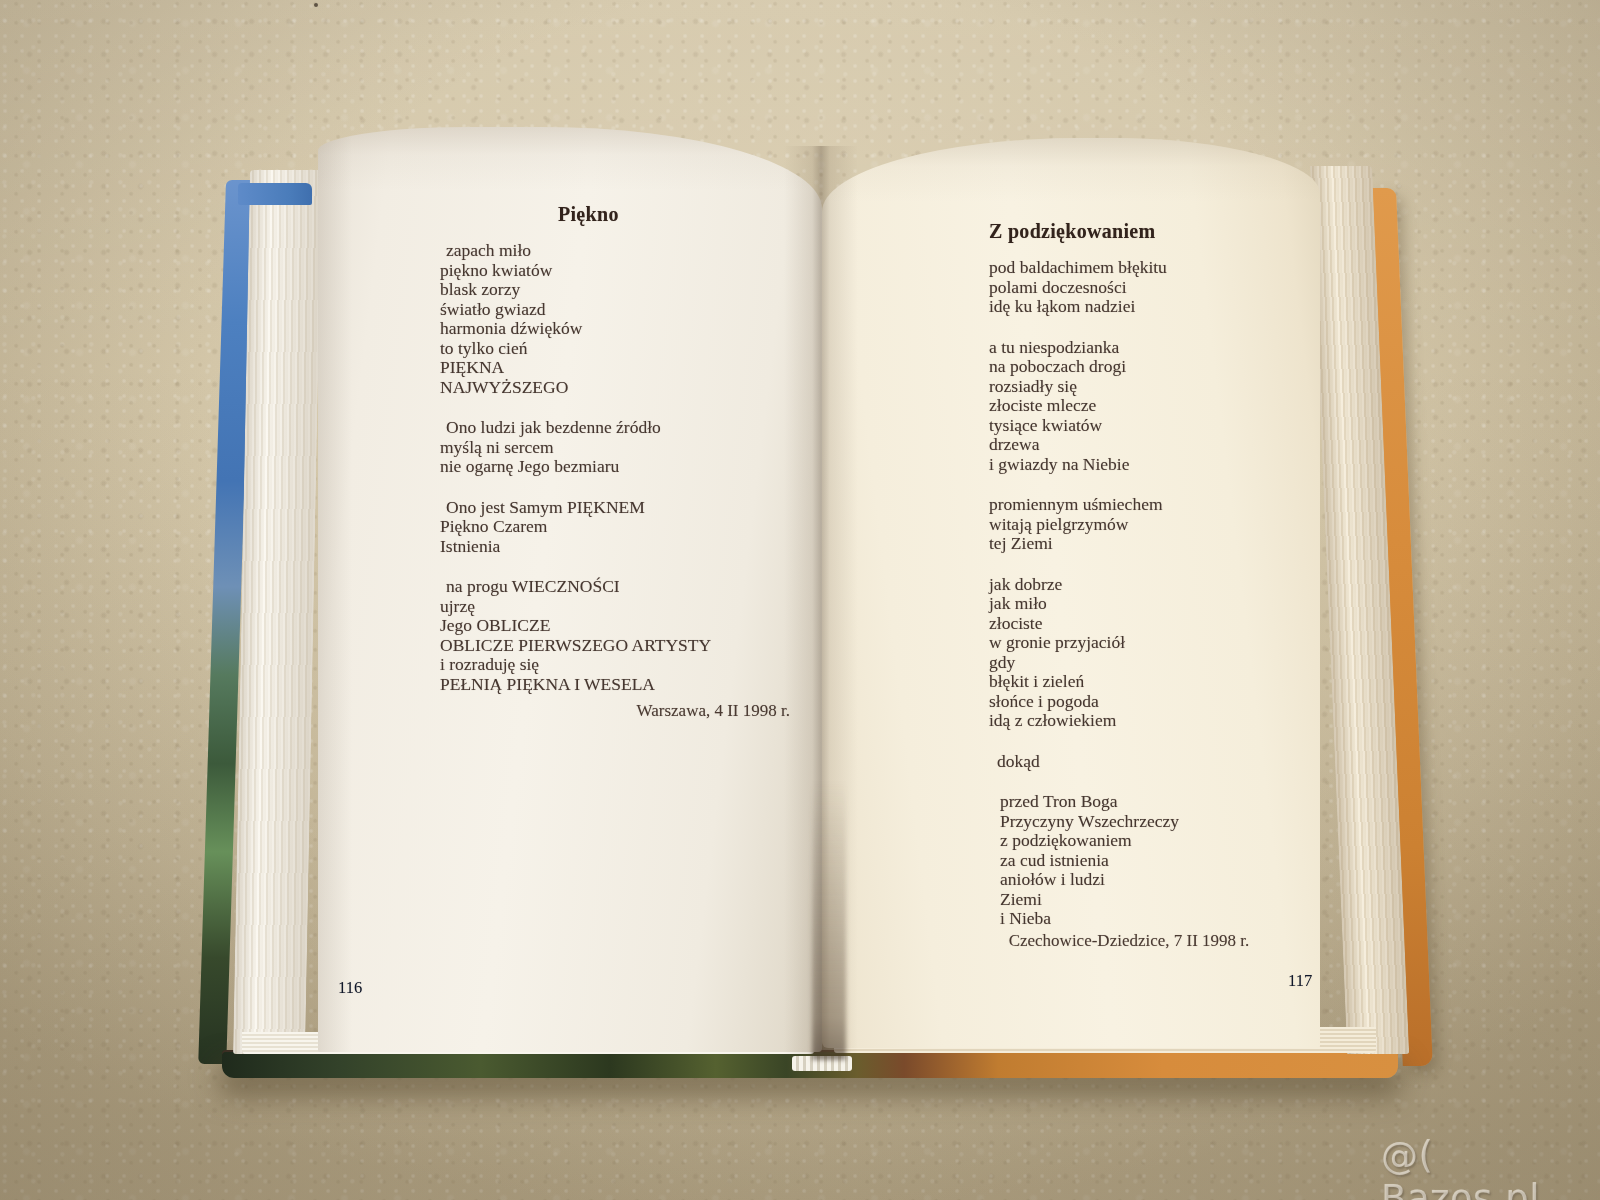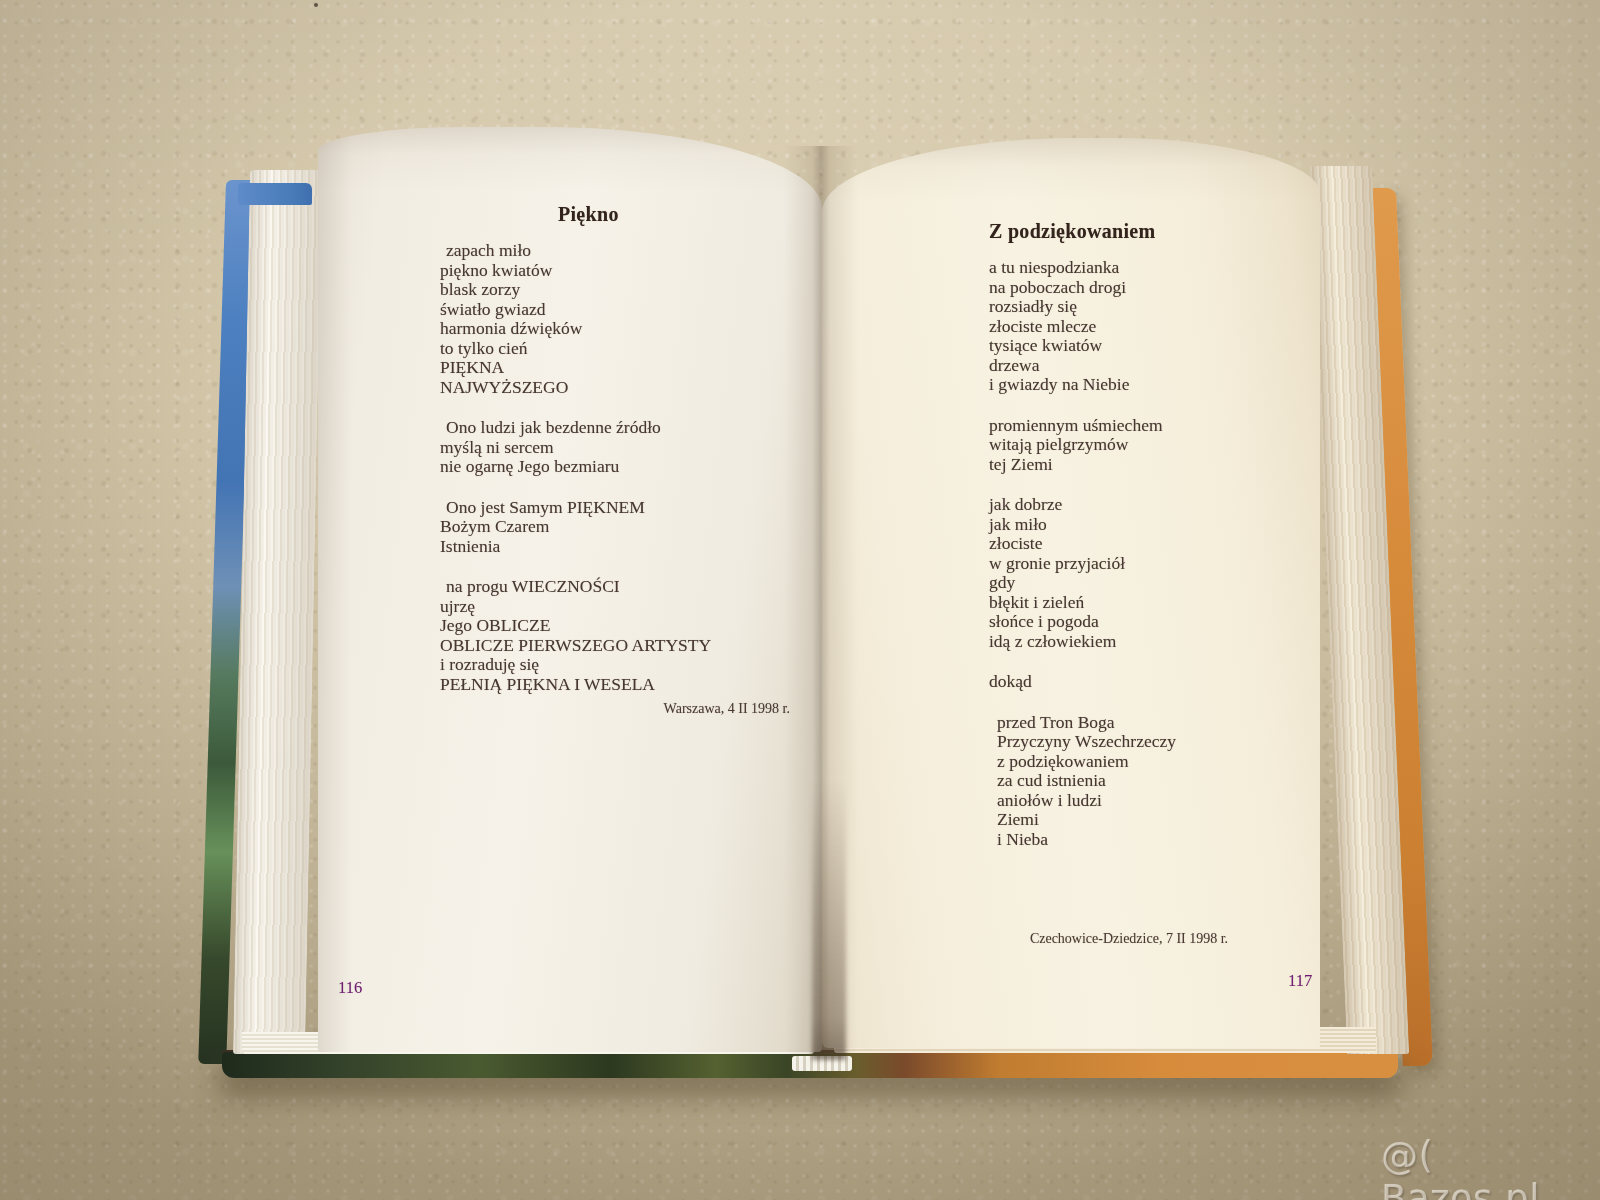--- a/index.html
+++ b/index.html
@@ -126,25 +126,25 @@
   .left-text{left:440px;top:203px;width:340px;}
   .right-text{left:989px;top:220px;width:340px;}
   .poem-title{margin:0;font-size:20px;font-weight:bold;color:#32231c;letter-spacing:.3px;}
   .left-text .poem-title{margin-left:118px;}
   .stanzas{margin-top:15px;}
   .line{font-size:17.5px;line-height:19.5px;white-space:nowrap;}
   .stanza + .stanza{margin-top:21px;}
   .left-text .stanza > .line:first-child{margin-left:6px;}
   .right-text .stanza:nth-child(5){margin-left:8px;}
   .right-text .stanza:nth-child(6){margin-left:11px;}
-  .dateline{position:absolute;z-index:5;font-size:14px;color:#4a3a32;
+  .dateline{position:absolute;z-index:5;font-size:17px;color:#4a3a32;
     text-shadow:0 0 1px rgba(70,52,42,.30);}
   .date-left{left:460px;top:701px;width:330px;text-align:right;}
   .date-right{left:958px;top:931px;width:342px;text-align:center;}
-  .page-number{position:absolute;z-index:5;font-size:16.5px;color:#701a75;
+  .page-number{position:absolute;z-index:5;font-size:16.5px;color:#0f172a;
     text-shadow:0 0 1px rgba(70,52,42,.30);}
   .num-left{left:338px;top:978px;}
   .num-right{left:1288px;top:971px;text-align:center;}
   
   .watermark{
     position:absolute;left:1381px;top:1134px;z-index:9;
     font-family:"DejaVu Sans","Liberation Sans",sans-serif;
     font-size:37px;font-weight:500;letter-spacing:.5px;
     color:rgba(243,238,228,.50);
     text-shadow:1.5px 1.5px 2px rgba(100,88,70,.5), 0 0 1px rgba(255,255,255,.30);
@@ -190,39 +190,44 @@
             <div class="line">PIĘKNA</div>
             <div class="line">NAJWYŻSZEGO</div>
           </div>
           <div class="stanza">
             <div class="line">Ono ludzi jak bezdenne źródło</div>
             <div class="line">myślą ni sercem</div>
             <div class="line">nie ogarnę Jego bezmiaru</div>
           </div>
           <div class="stanza">
             <div class="line">Ono jest Samym PIĘKNEM</div>
-            <div class="line">Bożym Czarem</div>
+            <div class="line">Piękno Czarem</div>
             <div class="line">Istnienia</div>
           </div>
           <div class="stanza">
             <div class="line">na progu WIECZNOŚCI</div>
             <div class="line">ujrzę</div>
             <div class="line">Jego OBLICZE</div>
             <div class="line">OBLICZE PIERWSZEGO ARTYSTY</div>
             <div class="line">i rozraduję się</div>
             <div class="line">PEŁNIĄ PIĘKNA I WESELA</div>
           </div>
         </div>
     </div>
     <div class="dateline date-left">Warszawa, 4 II 1998 r.</div>
     <div class="page-number num-left">116</div>
 
     <div class="book-text right-text">
       <h2 class="poem-title">Z podziękowaniem</h2>
       <div class="stanzas">
+          <div class="stanza">
+            <div class="line">pod baldachimem błękitu</div>
+            <div class="line">polami doczesności</div>
+            <div class="line">idę ku łąkom nadziei</div>
+          </div>
           <div class="stanza">
             <div class="line">a tu niespodzianka</div>
             <div class="line">na poboczach drogi</div>
             <div class="line">rozsiadły się</div>
             <div class="line">złociste mlecze</div>
             <div class="line">tysiące kwiatów</div>
             <div class="line">drzewa</div>
             <div class="line">i gwiazdy na Niebie</div>
           </div>
           <div class="stanza">

